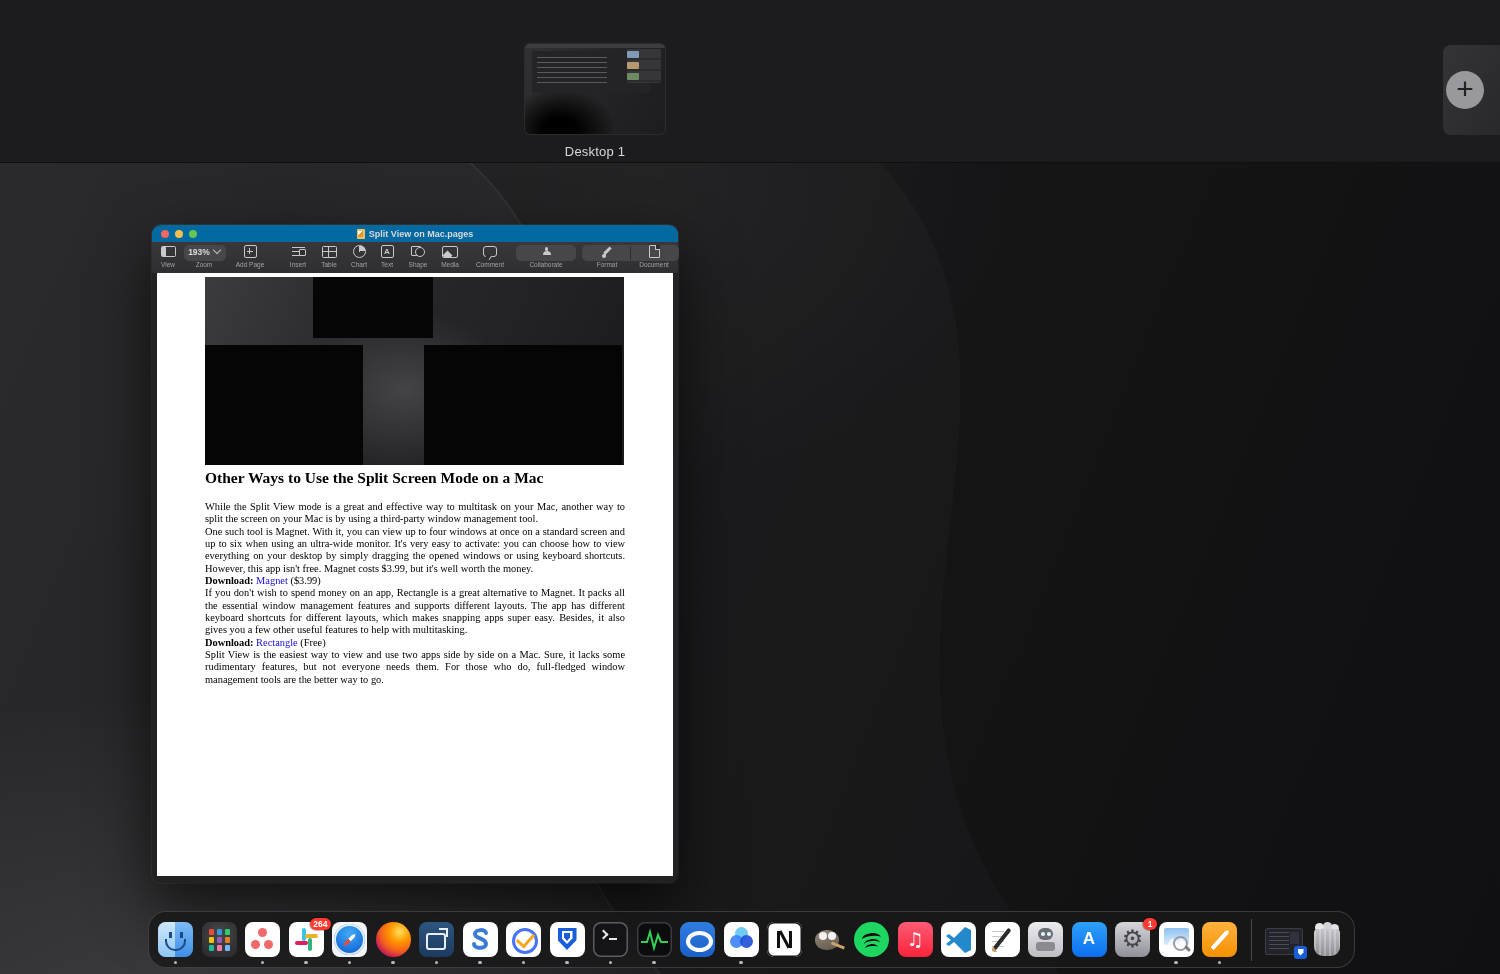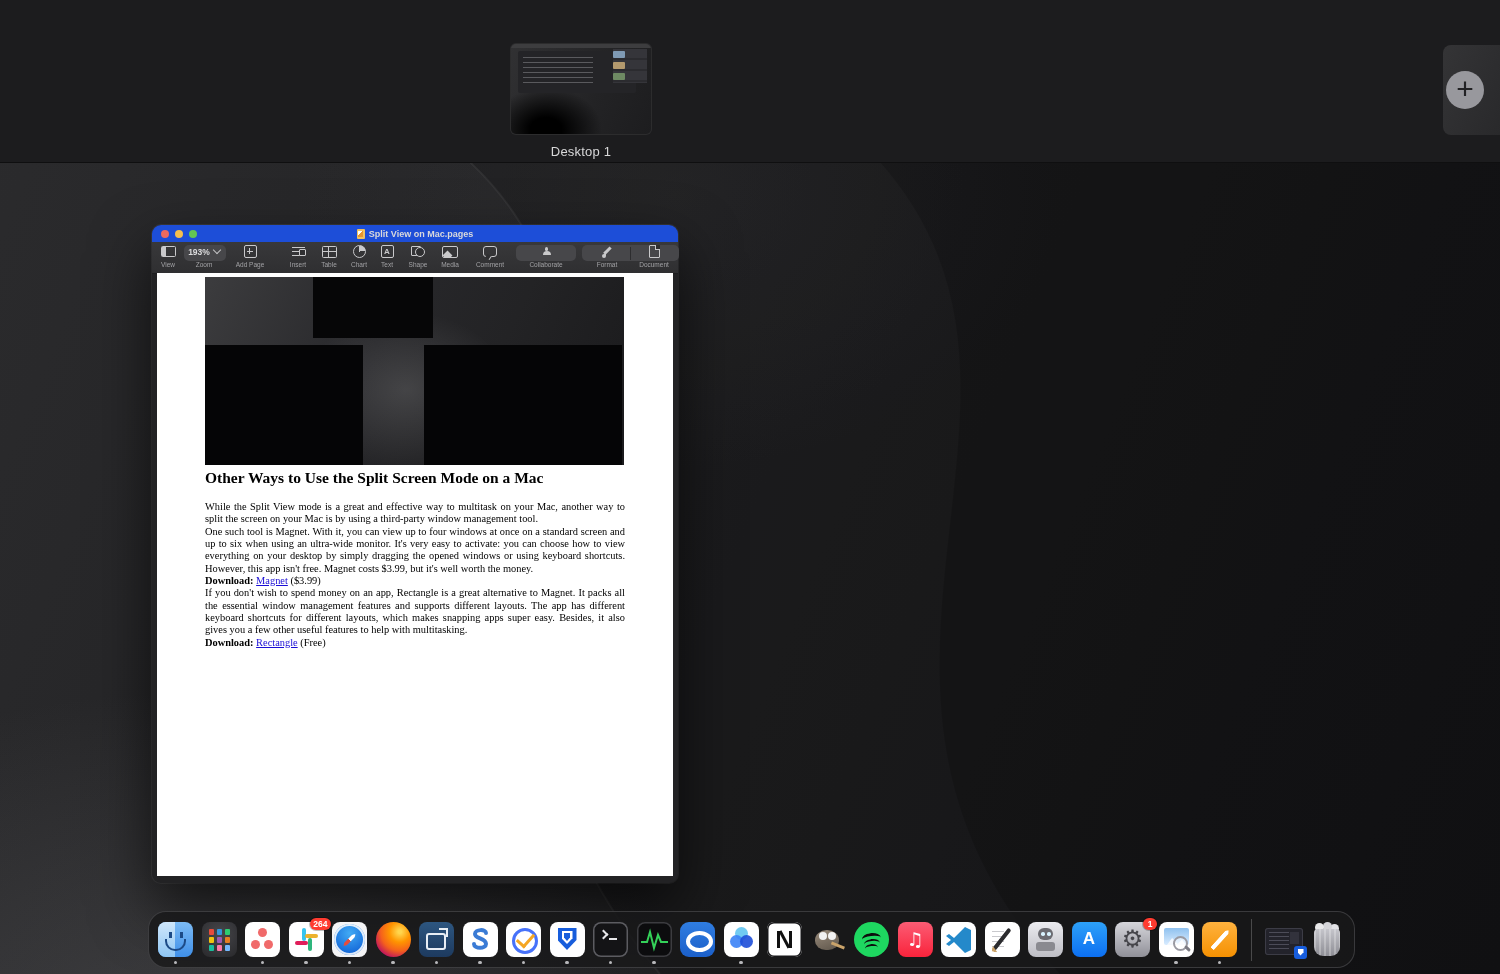--- a/index.html
+++ b/index.html
@@ -9,21 +9,21 @@
       radial-gradient(900px 600px at 12% 108%, rgba(120,120,124,.30), rgba(0,0,0,0) 60%),
       radial-gradient(700px 500px at 45% 20%, rgba(90,90,94,.14), rgba(0,0,0,0) 55%),
       linear-gradient(112deg,#2b2b2d 0%,#252527 30%,#1f1f21 55%,#1b1b1d 80%,#19191b 100%);}
   svg.waves{position:absolute;inset:0;pointer-events:none;}
 
   
   .mc-bar{position:absolute;top:0;left:0;right:0;height:162px;background:#1c1c1e;border-bottom:1px solid rgba(0,0,0,.45);}
   .space{position:absolute;top:44px;width:140px;}
   .space .thumb{height:90px;border-radius:5px;overflow:hidden;position:relative;background:#2a2a2c;box-shadow:0 0 0 1px rgba(255,255,255,.07);cursor:pointer;}
   .space-label{margin-top:10px;text-align:center;font-size:13px;color:#d8d8d9;letter-spacing:.2px;}
-  #space-d1{left:511px;}
+  #space-d1{left:525px;}
   #space-d2{left:676px;top:40px;width:146px;}
   #space-d2 .thumb{height:92px;border:2.5px solid #3b82f7;border-radius:8px;background:#1e1e20;}
   #space-safari{left:850px;}
 
   
   .d1-bg{position:absolute;inset:0;background:radial-gradient(80px 60px at 25% 95%, #000 20%, rgba(0,0,0,0) 70%),linear-gradient(115deg,#313133,#232325 60%,#1d1d1f);}
   .d1-menubar{position:absolute;top:0;left:0;right:0;height:4px;background:#3d3d3f;}
   .d1-window{position:absolute;left:7px;top:7px;width:118px;height:42px;background:#242427;border-radius:2px;}
   .d1-lines{position:absolute;left:5px;top:6px;width:70px;height:30px;background:repeating-linear-gradient(#7e7e82 0 1px, rgba(0,0,0,0) 1px 5px);opacity:.6;}
   .d1-side{position:absolute;right:4px;top:5px;width:34px;height:34px;background:repeating-linear-gradient(#35353a 0 9px, #2b2b2f 9px 11px);}
@@ -64,21 +64,21 @@
   .sf-d4{background:linear-gradient(135deg,#8ab54a,#567d2a);}
 
   
   .add-slab{position:absolute;top:45px;right:0;width:57px;height:90px;background:linear-gradient(115deg,#343436,#29292b);border-radius:8px 0 0 8px;}
   .add-btn{position:absolute;top:50%;left:3px;transform:translateY(-50%);width:38px;height:38px;border-radius:50%;background:#98989d;color:#222224;
     font-size:30px;line-height:36px;font-weight:300;text-align:center;cursor:pointer;}
 
   
   .pages-window{position:absolute;left:152px;top:225px;width:526px;height:658px;border-radius:9px;background:#222224;
     box-shadow:0 25px 60px rgba(0,0,0,.65), 0 0 0 1px rgba(255,255,255,.08);}
-  .titlebar{position:relative;height:17px;background:#1d4ed8;border-radius:9px 9px 0 0;}
+  .titlebar{position:relative;height:17px;background:#0369a1;border-radius:9px 9px 0 0;}
   .tl{position:absolute;top:5px;width:8px;height:8px;border-radius:50%;}
   .tl-red{left:9px;background:#ec6a5f;}
   .tl-yellow{left:23px;background:#f5bf4e;}
   .tl-green{left:37px;background:#62c554;}
   .title-wrap{position:absolute;left:0;right:0;top:0;height:17px;display:flex;align-items:center;justify-content:center;gap:4px;}
   .doc-proxy{width:8px;height:10px;background:#f1c260;border-radius:1px;position:relative;}
   .doc-proxy::after{content:"";position:absolute;left:1.5px;top:2px;width:5px;height:6px;background:linear-gradient(135deg,#fff 40%,#e8952f 40%);}
   .win-title{font-size:9px;font-weight:bold;color:#d9d9db;}
 
   .toolbar{position:relative;height:31px;background:linear-gradient(#38383a,#2f2f31);border-bottom:1px solid #1c1c1e;}
@@ -125,21 +125,21 @@
     linear-gradient(115deg,#3c3c3e 0%,#27272a 40%,#232325 65%,#1a1a1c 100%);}
   .img-video{position:absolute;left:108px;top:0;width:120px;height:61px;background:#060607;}
   .img-left{position:absolute;left:0;top:68px;width:158px;height:120px;background:#050506;}
   .img-right{position:absolute;left:219px;top:68px;width:198px;height:120px;background:#050506;}
   .doc-col{position:absolute;left:48px;top:196px;width:420px;font-family:"Liberation Serif",serif;color:#000;}
   .doc-h{font-size:15.5px;font-weight:bold;margin:0 0 14px;}
   .doc-h2{font-size:15.5px;font-weight:bold;margin:16px 0 14px;}
   .doc-p{font-size:10.4px;line-height:12.35px;text-align:justify;margin:0;}
   .dl{font-size:10.4px;line-height:12.35px;margin:0;}
   .dl b{font-weight:bold;}
-  .doc-link{color:#1a0dd6;text-decoration:underline;cursor:pointer;}
+  .doc-link{color:#1a0dd6;cursor:pointer;}
 
   
   .dock{position:absolute;left:148px;bottom:6px;width:1207px;height:57px;background:rgba(24,24,26,.82);
     border:1px solid rgba(110,110,115,.40);border-radius:18px;display:flex;align-items:center;padding:0 9px;box-sizing:border-box;gap:8.5px;}
   .dock-item{position:relative;flex:none;cursor:pointer;}
   .dock-item.running::after{content:"";position:absolute;bottom:-7px;left:50%;margin-left:-2px;width:3.5px;height:3.5px;border-radius:50%;background:#b8b8bb;}
   .app{width:35px;height:35px;border-radius:8px;position:relative;overflow:hidden;}
   .badge{position:absolute;top:-4px;right:-7px;background:#ff3b30;color:#fff;font-size:8.5px;line-height:12px;font-weight:bold;
     min-width:8px;padding:0 3px;border-radius:7px;text-align:center;box-shadow:0 0 0 1px rgba(0,0,0,.25);z-index:3;}
   .dock-div{width:1px;height:42px;background:rgba(255,255,255,.22);margin:0 5px;flex:none;}
@@ -396,20 +396,21 @@
         <div class="img-right"></div>
       </div>
 
       <div class="doc-col">
         <h1 class="doc-h">Other Ways to Use the Split Screen Mode on a Mac</h1>
         <p class="doc-p">While the Split View mode is a great and effective way to multitask on your Mac, another way to split the screen on your Mac is by using a third-party window management tool.</p>
         <p class="doc-p">One such tool is Magnet. With it, you can view up to four windows at once on a standard screen and up to six when using an ultra-wide monitor. It's very easy to activate: you can choose how to view everything on your desktop by simply dragging the opened windows or using keyboard shortcuts. However, this app isn't free. Magnet costs $3.99, but it's well worth the money.</p>
         <p class="dl"><b>Download:</b> <a class="doc-link">Magnet</a><span> ($3.99)</span></p>
         <p class="doc-p">If you don't wish to spend money on an app, Rectangle is a great alternative to Magnet. It packs all the essential window management features and supports different layouts. The app has different keyboard shortcuts for different layouts, which makes snapping apps super easy. Besides, it also gives you a few other useful features to help with multitasking.</p>
         <p class="dl"><b>Download:</b> <a class="doc-link">Rectangle</a><span> (Free)</span></p>
+        <p class="doc-p">Split View is the easiest way to view and use two apps side by side on a Mac. Sure, it lacks some rudimentary features, but not everyone needs them. For those who do, full-fledged window management tools are the better way to go.</p>
       </div>
     </div>
   </div>
 
   <div class="dock">
     <div class="dock-item running" title="Finder">
       <div class="app i-finder">
           <div class="eyes"></div>
         </div>
     </div>

